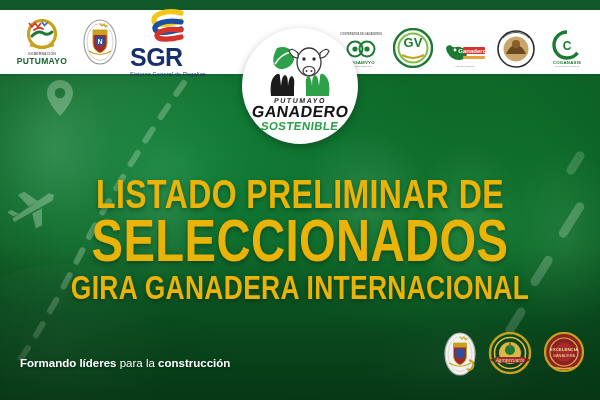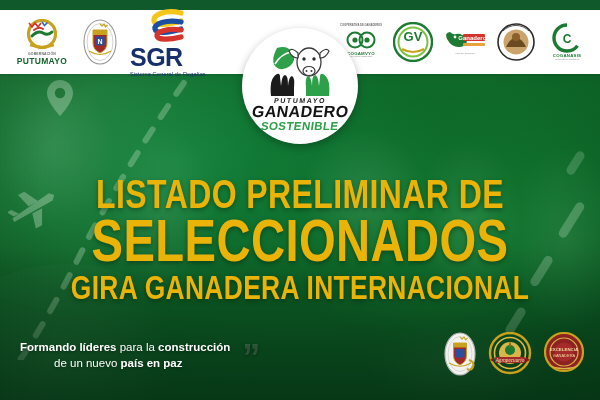--- a/index.html
+++ b/index.html
@@ -95,21 +95,21 @@
     background:linear-gradient(180deg, rgba(0,0,0,.10), rgba(0,0,0,0));
   }
 
   
   .logos-left{
     position:absolute; left:14px; top:14px; height:56px;
     display:flex; align-items:center; gap:10px; z-index:6;
   }
   .logos-right{
     position:absolute; right:10px; top:16px; height:52px;
-    display:flex; align-items:center; gap:9px; z-index:6;
+    display:flex; align-items:flex-end; gap:9px; z-index:6;
   }
 
   
   .logo { display:flex; flex-direction:column; align-items:center; justify-content:center; }
 
   .lg-putumayo{ width:56px; }
   .lg-putumayo .cap{
     font-size:3.4px; letter-spacing:.2px; color:#6b6b6b; line-height:1;
     margin-bottom:.5px; font-weight:700;
   }
@@ -364,24 +364,20 @@
 
   <div class="headline">
     <div class="hl-1">LISTADO PRELIMINAR DE</div>
     <div class="hl-2">SELECCIONADOS</div>
     <div class="hl-3">GIRA GANADERA INTERNACIONAL</div>
   </div>
 
   <div class="tagline">
     <div class="l1">
       <b>Formando líderes</b><span> para la </span><b>construcción</b>
-    </div>
-    <div class="l2">
-      <span>de un nuevo </span><b>país en paz</b>
-      <span class="q">”</span>
     </div>
   </div>
 
   <div class="seals">
 
     <svg class="seal" width="34" height="44" viewBox="0 0 34 44">
       <ellipse cx="16" cy="22" rx="15" ry="21" fill="#f2f2f0" stroke="#b9b9b5" stroke-width="1.2"></ellipse>
       <ellipse cx="16" cy="22" rx="12" ry="17.5" fill="none" stroke="#cfcfcb" stroke-width=".8"></ellipse>
       <path d="M16 5 l2 2.2 l2 -2.2 l1.6 2.8 l2 -2" fill="none" stroke="#c8a21e" stroke-width="1.1"></path>
       <path d="M9.5 11 h13 v12.5 q0 6.5 -6.5 9.5 q-6.5 -3 -6.5 -9.5 z" fill="#9e2a2a" stroke="#c8a21e" stroke-width=".9"></path>

